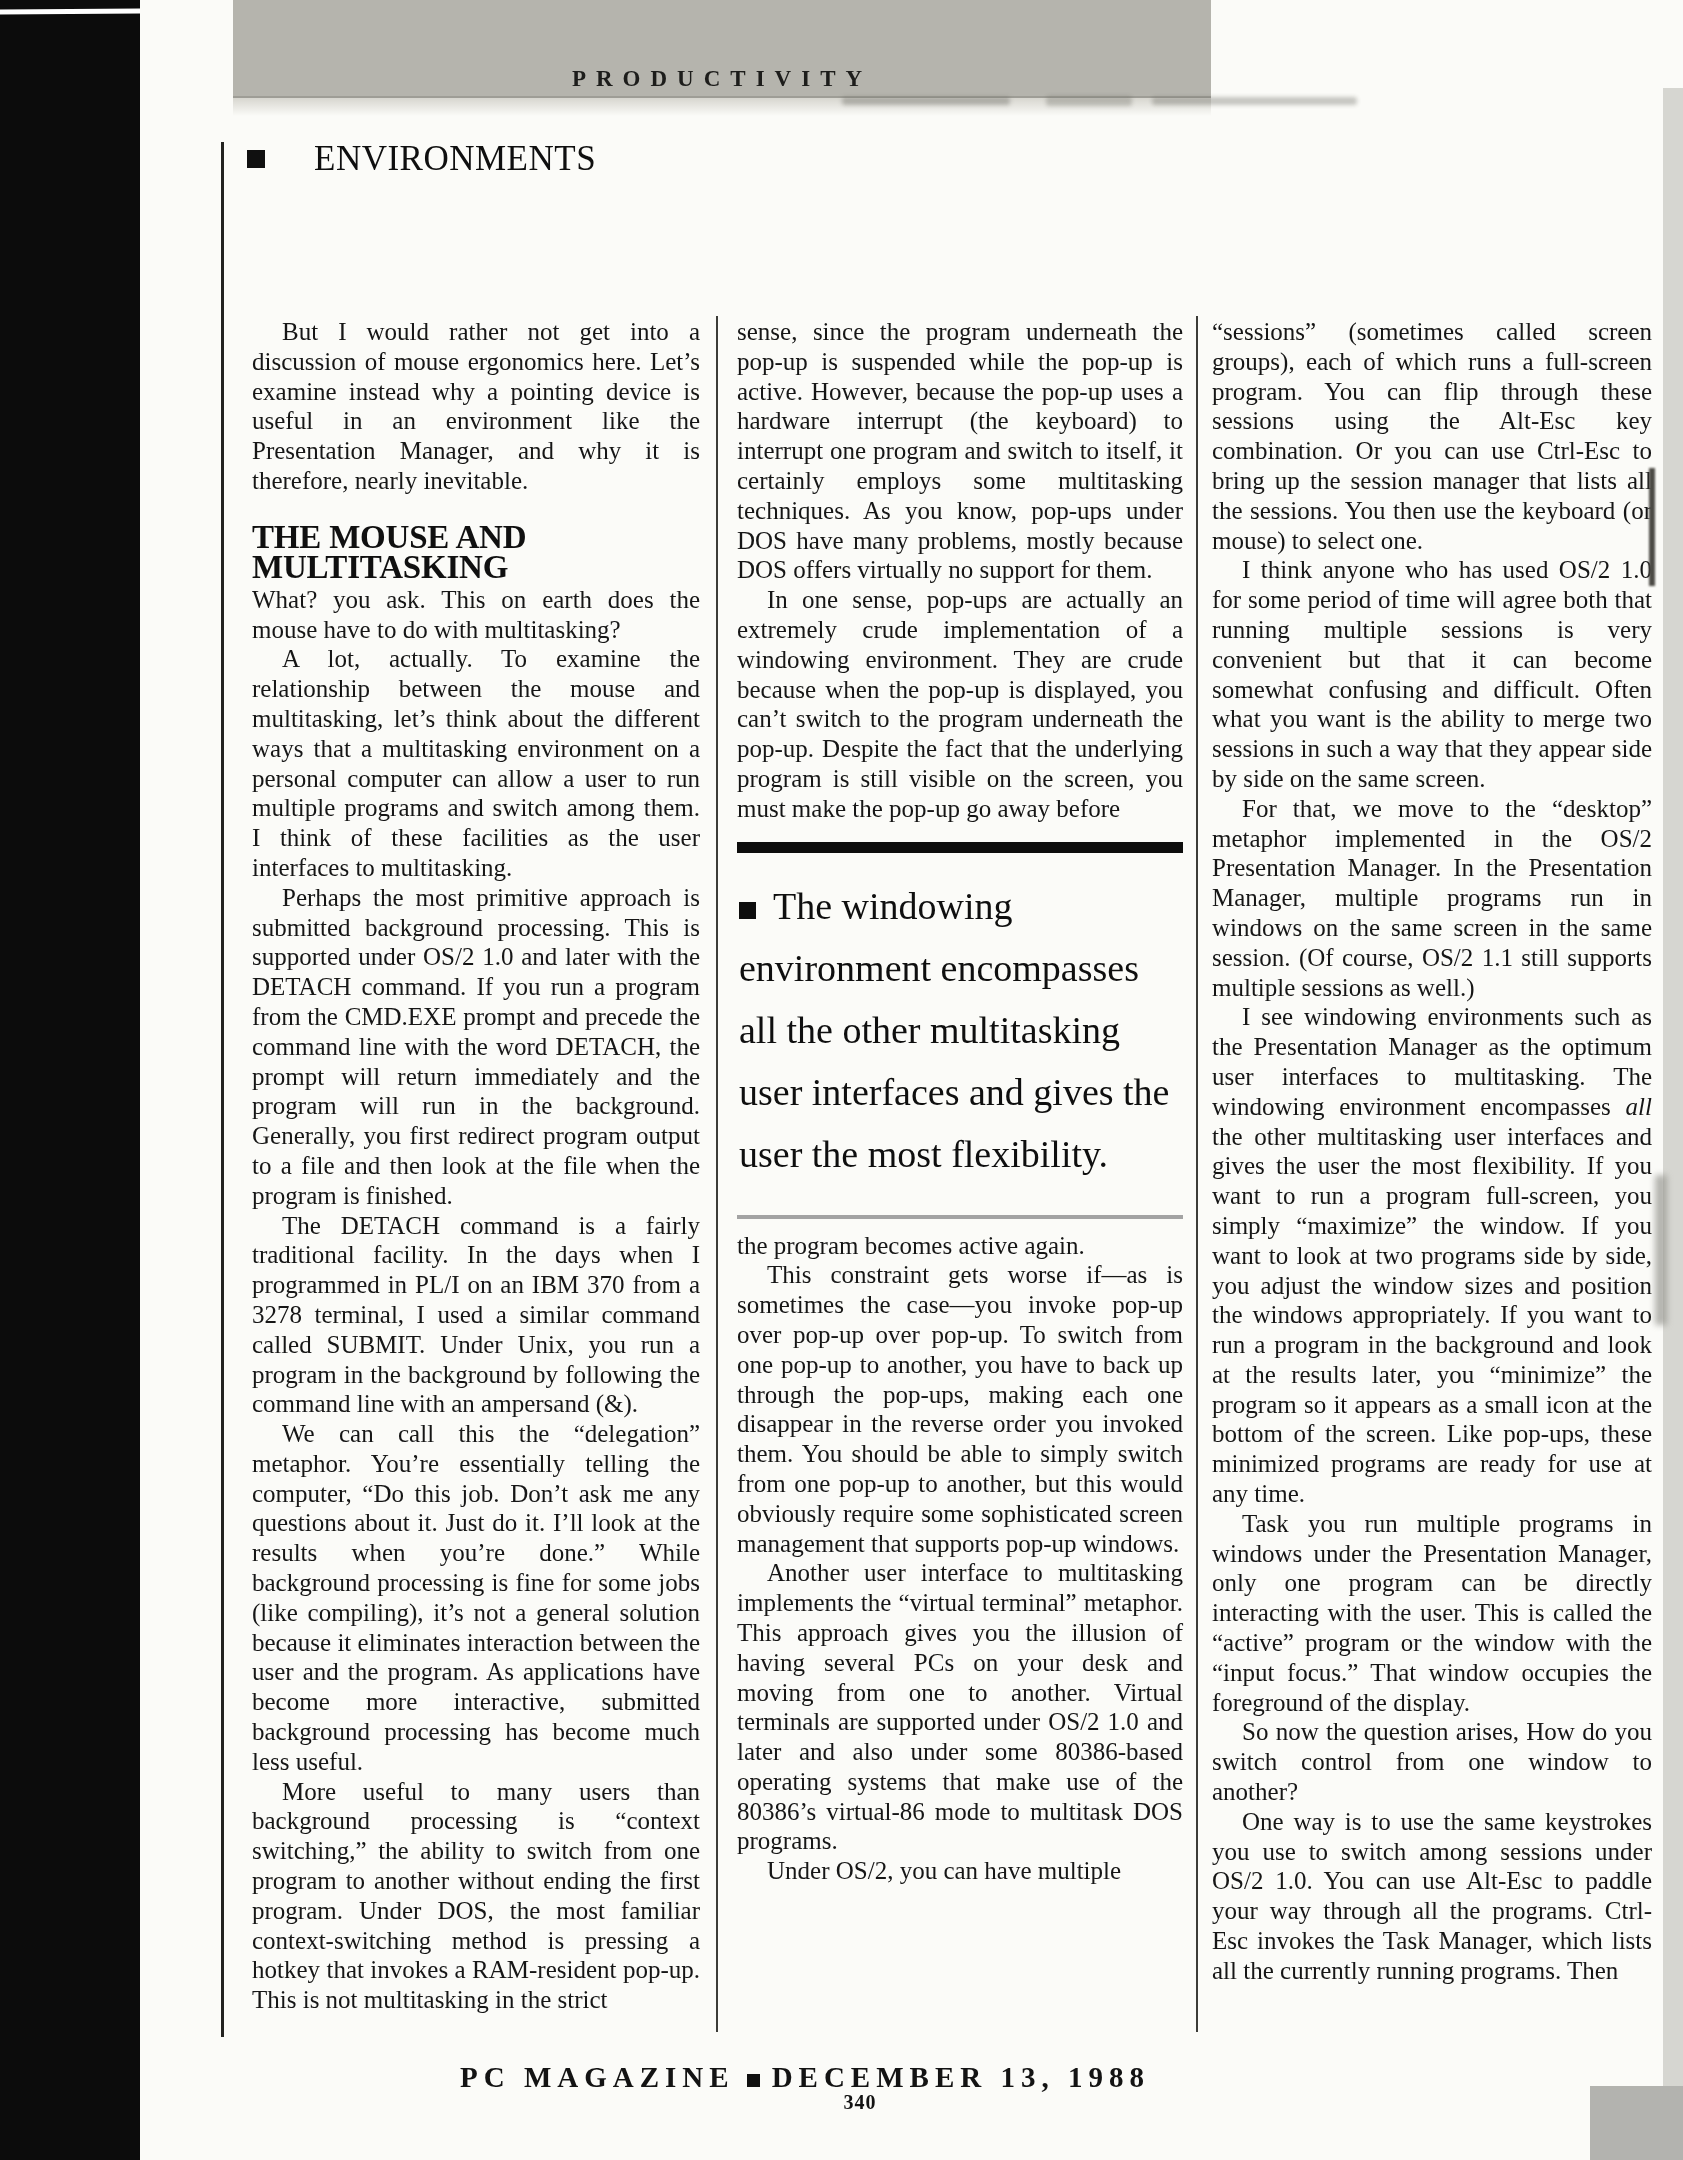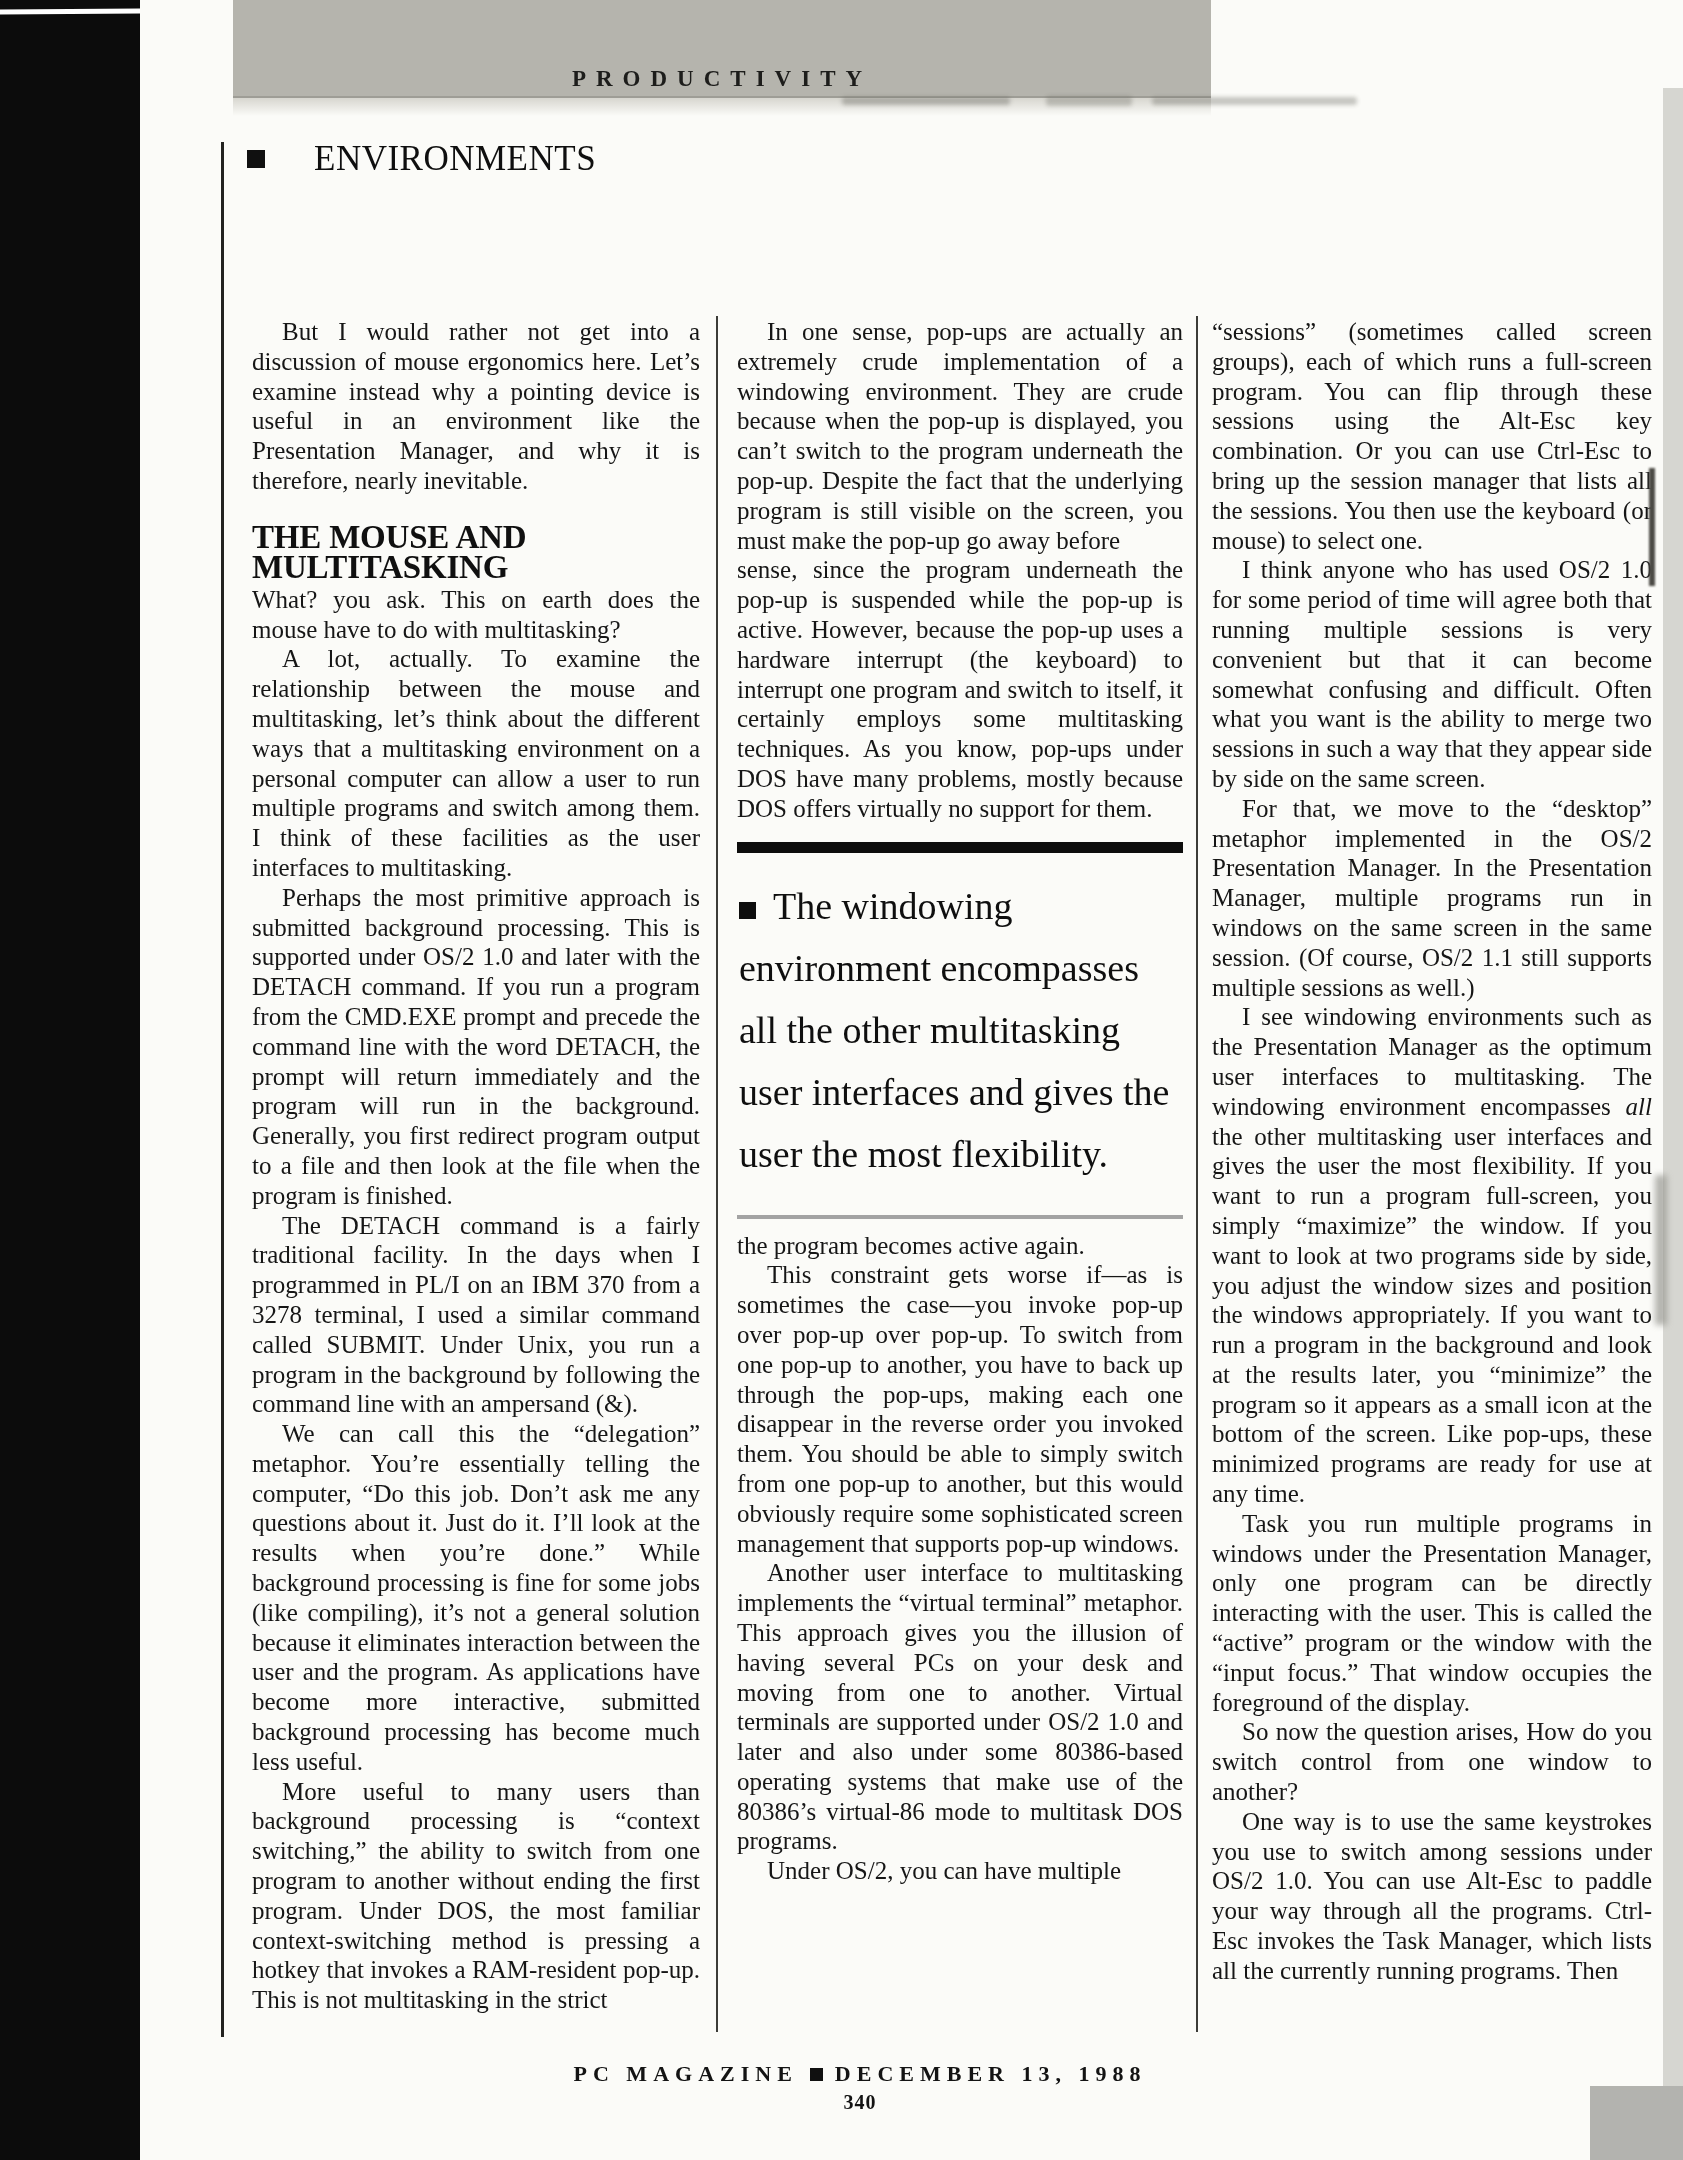--- a/index.html
+++ b/index.html
@@ -52,22 +52,22 @@
   .col-rule.r1{left:716px;}
   .col-rule.r2{left:1196px;}
 
   
   .pull-quote{margin:18px 0 12px;border-top:11px solid #0d0d0d;border-bottom:4px solid #a3a3a3;
     padding:22px 2px 30px 2px;}
   .pull-quote p{margin:0;font-size:38px;line-height:62px;text-align:left;color:#0f0f0f;}
   .pq-bullet{display:inline-block;width:17px;height:17px;background:#0d0d0d;margin-right:17px;}
 
   
-  .footer{position:absolute;left:460px;top:2061px;width:800px;text-align:center;
-    font-weight:700;font-size:22px;letter-spacing:6px;color:#131313;white-space:nowrap;}
+  .footer{position:absolute;left:460px;top:2061px;width:800px;
+    font-weight:700;font-size:29px;letter-spacing:6px;color:#131313;white-space:nowrap;}
   .footer .sep{display:inline-block;width:13px;height:13px;background:#101010;margin:0 12px;}
   .page-number{position:absolute;left:460px;top:2091px;width:800px;text-align:center;
     font-weight:700;font-size:20px;letter-spacing:1px;color:#131313;}
 </style>
 </head>
 <body>
 
 <div class="page">
 
   <div class="top-band">
@@ -89,22 +89,22 @@
       <p class="body-p indent">But I would rather not get into a discussion of mouse ergonomics here. Let’s examine instead why a pointing device is useful in an environment like the Presentation Manager, and why it is therefore, nearly inevitable.</p>
       <h3 class="col-heading">THE MOUSE AND MULTITASKING</h3>
       <p class="body-p">What? you ask. This on earth does the mouse have to do with multitasking?</p>
       <p class="body-p indent">A lot, actually. To examine the relationship between the mouse and multitasking, let’s think about the different ways that a multitasking environment on a personal computer can allow a user to run multiple programs and switch among them. I think of these facilities as the user interfaces to multitasking.</p>
       <p class="body-p indent">Perhaps the most primitive approach is submitted background processing. This is supported under OS/2 1.0 and later with the DETACH command. If you run a program from the CMD.EXE prompt and precede the command line with the word DETACH, the prompt will return immediately and the program will run in the background. Generally, you first redirect program output to a file and then look at the file when the program is finished.</p>
       <p class="body-p indent">The DETACH command is a fairly traditional facility. In the days when I programmed in PL/I on an IBM 370 from a 3278 terminal, I used a similar command called SUBMIT. Under Unix, you run a program in the background by following the command line with an ampersand (&amp;).</p>
       <p class="body-p indent">We can call this the “delegation” metaphor. You’re essentially telling the computer, “Do this job. Don’t ask me any questions about it. Just do it. I’ll look at the results when you’re done.” While background processing is fine for some jobs (like compiling), it’s not a general solution because it eliminates interaction between the user and the program. As applications have become more interactive, submitted background processing has become much less useful.</p>
       <p class="body-p indent">More useful to many users than background processing is “context switching,” the ability to switch from one program to another without ending the first program. Under DOS, the most familiar context-switching method is pressing a hotkey that invokes a RAM-resident pop-up. This is not multitasking in the strict</p>
     </div>
   <div class="col col-2">
+      <p class="body-p">sense, since the program underneath the pop-up is suspended while the pop-up is active. However, because the pop-up uses a hardware interrupt (the keyboard) to interrupt one program and switch to itself, it certainly employs some multitasking techniques. As you know, pop-ups under DOS have many problems, mostly because DOS offers virtually no support for them.</p>
       <p class="body-p indent">In one sense, pop-ups are actually an extremely crude implementation of a windowing environment. They are crude because when the pop-up is displayed, you can’t switch to the program underneath the pop-up. Despite the fact that the underlying program is still visible on the screen, you must make the pop-up go away before</p>
-      <p class="body-p">sense, since the program underneath the pop-up is suspended while the pop-up is active. However, because the pop-up uses a hardware interrupt (the keyboard) to interrupt one program and switch to itself, it certainly employs some multitasking techniques. As you know, pop-ups under DOS have many problems, mostly because DOS offers virtually no support for them.</p>
       <div class="pull-quote">
         <p><span class="pq-bullet"></span>The windowing environment encompasses all the other multitasking user interfaces and gives the user the most flexibility.</p>
       </div>
       <p class="body-p">the program becomes active again.</p>
       <p class="body-p indent">This constraint gets worse if—as is sometimes the case—you invoke pop-up over pop-up over pop-up. To switch from one pop-up to another, you have to back up through the pop-ups, making each one disappear in the reverse order you invoked them. You should be able to simply switch from one pop-up to another, but this would obviously require some sophisticated screen management that supports pop-up windows.</p>
       <p class="body-p indent">Another user interface to multitasking implements the “virtual terminal” metaphor. This approach gives you the illusion of having several PCs on your desk and moving from one to another. Virtual terminals are supported under OS/2 1.0 and later and also under some 80386-based operating systems that make use of the 80386’s virtual-86 mode to multitask DOS programs.</p>
       <p class="body-p indent">Under OS/2, you can have multiple</p>
     </div>
   <div class="col col-3">
       <p class="body-p">“sessions” (sometimes called screen groups), each of which runs a full-screen program. You can flip through these sessions using the Alt-Esc key combination. Or you can use Ctrl-Esc to bring up the session manager that lists all the sessions. You then use the keyboard (or mouse) to select one.</p>

